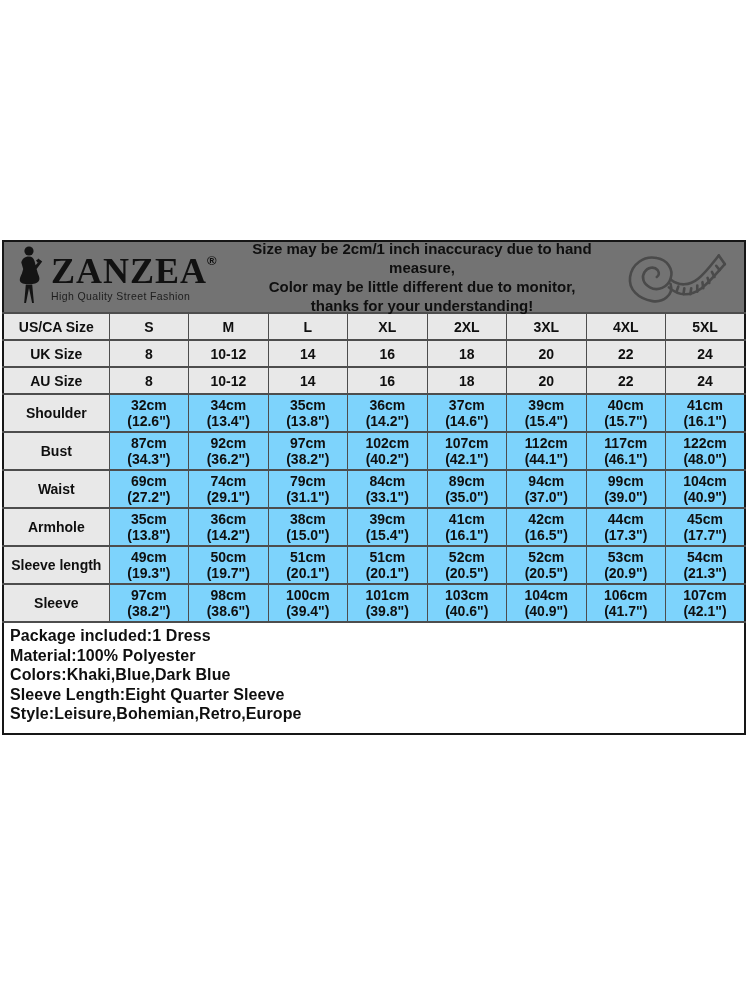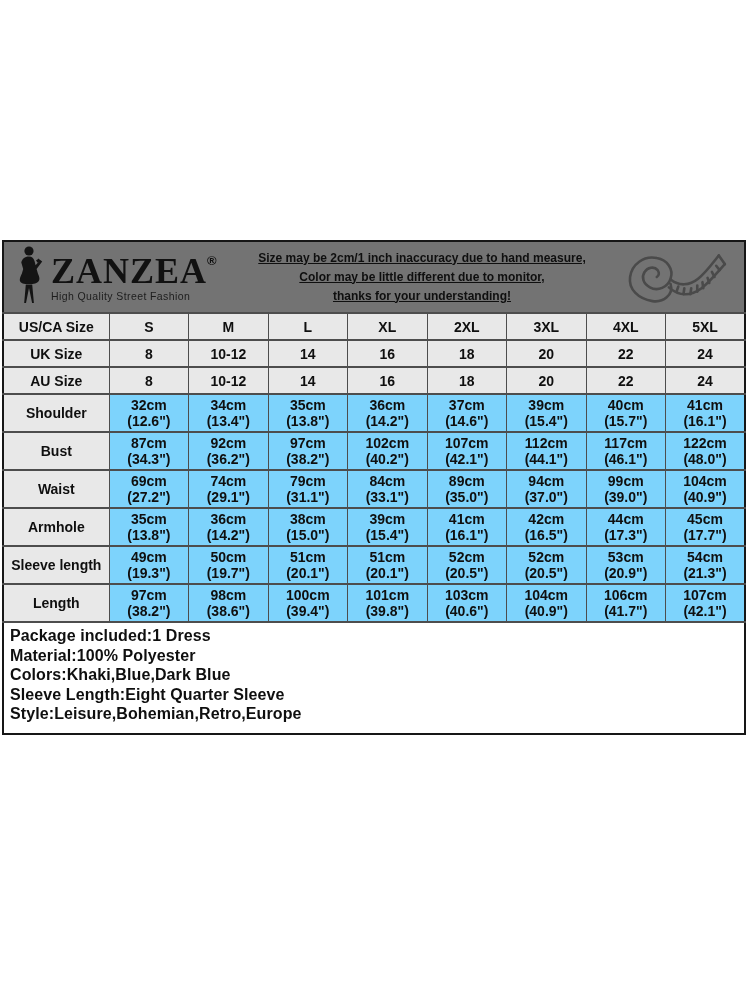--- a/index.html
+++ b/index.html
@@ -7,21 +7,21 @@
   .sheet{position:absolute;left:2px;top:240px;width:744px;}
 
   
   .hdr{display:flex;align-items:center;border:2px solid #161616;border-bottom:none;height:70px;background:#737373;}
   .logo{width:236px;display:flex;align-items:center;gap:5px;padding-left:12px;box-sizing:border-box;}
   .logo-text{display:flex;flex-direction:column;line-height:1;}
   .brand-line{display:flex;align-items:flex-start;}
   .brand-name{font-family:"Liberation Serif",serif;font-weight:bold;font-size:36px;letter-spacing:1px;color:#111;}
   .reg{font-size:13px;font-weight:bold;margin-top:1px;}
   .tagline{font-size:10.5px;letter-spacing:.4px;color:#1d1d1d;margin-top:2px;font-weight:normal;}
-  .note{flex:1;text-align:center;font-weight:bold;font-size:12px;line-height:19px;text-decoration:underline;}
+  .note{flex:1;text-align:center;font-weight:bold;font-size:15px;line-height:19px;}
   .tape{width:140px;display:flex;justify-content:center;align-items:center;}
 
   
   table{border-collapse:collapse;width:100%;table-layout:fixed;border:2px solid #161616;}
   td{border:1px solid #4d4d4d;border-top-width:2px;border-bottom-width:2px;text-align:center;
      font-weight:bold;font-size:14px;padding:0;vertical-align:middle;color:#0f0f0f;}
   td.label{background:#e8e8e8;}
   tr.size-row td{height:25px;}
   tr.tag-row td{height:36px;}
   tr.size-row td.data{background:#e8e8e8;}
@@ -298,21 +298,21 @@
           <td class="data two-line">
             <div>53cm</div>
             <div>(20.9")</div>
           </td>
           <td class="data two-line">
             <div>54cm</div>
             <div>(21.3")</div>
           </td>
         </tr>
         <tr class="measure-row">
-          <td class="label">Length</td>
+          <td class="label">Sleeve</td>
           <td class="data two-line">
             <div>97cm</div>
             <div>(38.2")</div>
           </td>
           <td class="data two-line">
             <div>98cm</div>
             <div>(38.6")</div>
           </td>
           <td class="data two-line">
             <div>100cm</div>

